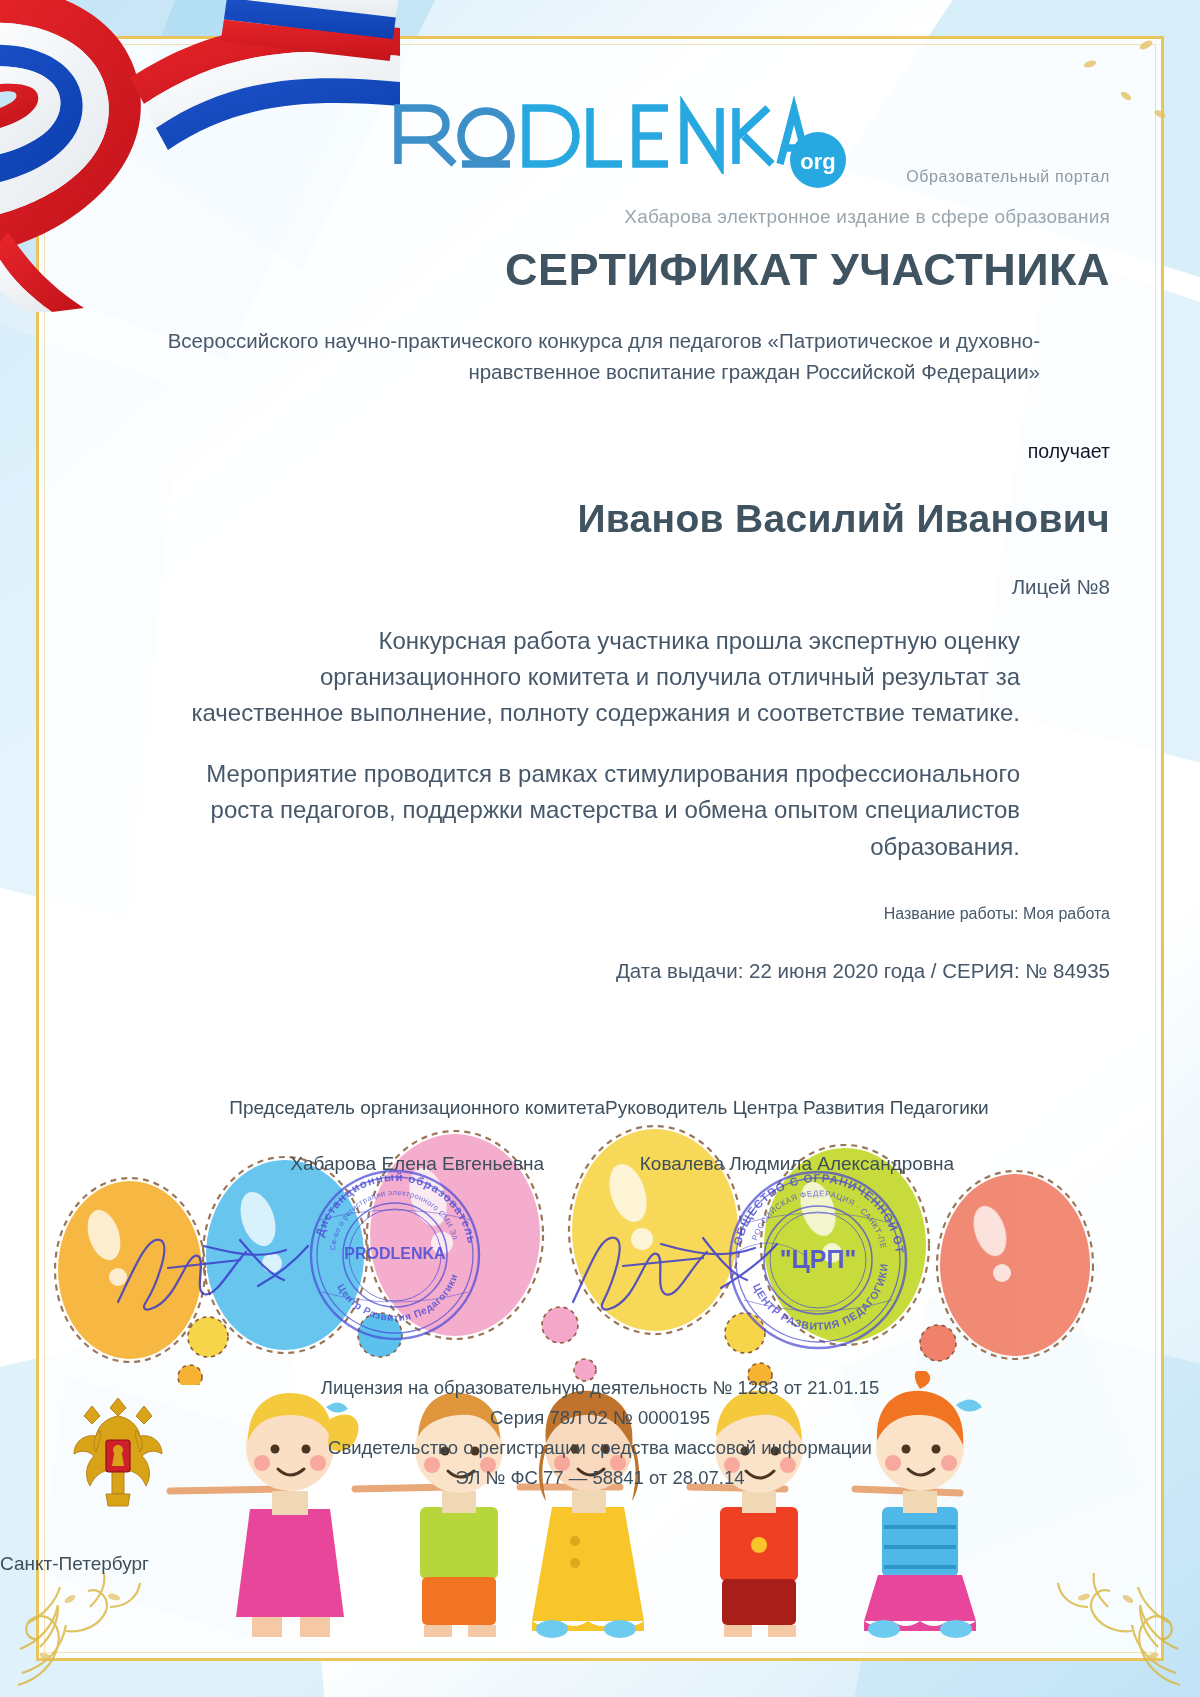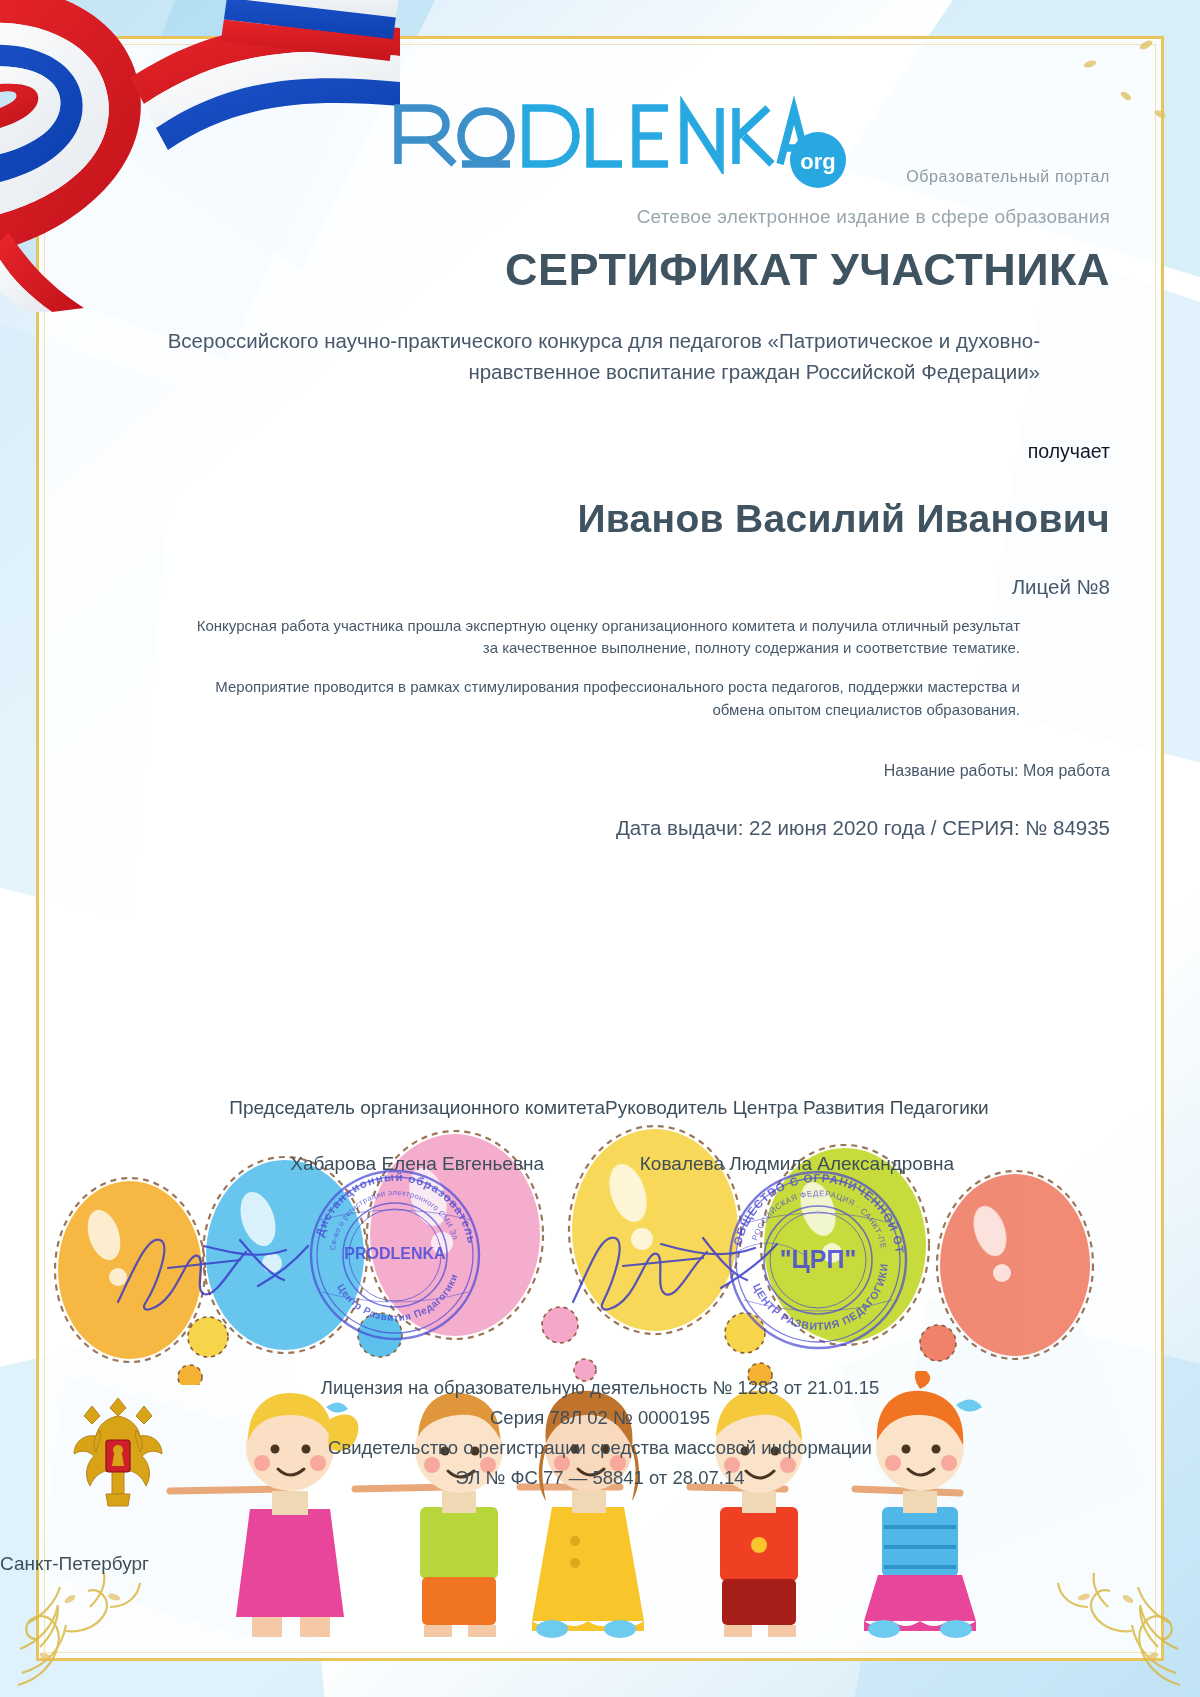--- a/index.html
+++ b/index.html
@@ -104,22 +104,22 @@
     font-size: 19.5px; color:#0f172a; margin-top: 52px;
   }
   .recipient {
     font-size: 39px; font-weight: 800; color:#3f5360;
     margin-top: 34px; letter-spacing:.3px;
   }
   .org {
     font-size: 20.5px; color:#47586a; margin-top: 34px;
   }
   .para {
-    font-size: 15px; line-height:1.52; color:#47586a;
-    margin: 16px auto 0; max-width: 840px;
+    font-size: 24px; line-height:1.52; color:#47586a;
+    margin: 24px auto 0; max-width: 840px;
   }
   .work-title {
     font-size: 16px; color:#47586a; margin-top: 40px;
   }
   .issue-line {
     font-size: 20.5px; color:#47586a; margin-top: 36px;
   }
 
   
   .sign-row {
@@ -309,21 +309,21 @@
           <path d="M390 68 L404 14 L418 68 M394 52 L414 52"></path>
         </g>
       </svg>
       <svg width="60" height="60" viewBox="0 0 60 60" style="position:absolute; right:262px; top:34px;">
         <circle cx="30" cy="30" r="28" fill="#27a8e0"></circle>
         <text x="30" y="39" text-anchor="middle" font-family="Liberation Sans, sans-serif" font-size="22" font-weight="700" fill="#ffffff">org</text>
       </svg>
       <div class="logo-sub">Образовательный портал</div>
     </div>
 
-    <div class="tagline">Сетевое электронное издание в сфере образования</div>
+    <div class="tagline">Хабарова электронное издание в сфере образования</div>
     <div class="cert-title">СЕРТИФИКАТ УЧАСТНИКА</div>
     <div class="competition">Всероссийского научно-практического конкурса для педагогов «Патриотическое и духовно-нравственное воспитание граждан Российской Федерации»</div>
     <div class="receives">получает</div>
     <div class="recipient">Иванов Василий Иванович</div>
     <div class="org">Лицей №8</div>
     <div class="para">Конкурсная работа участника прошла экспертную оценку организационного комитета и получила отличный результат за качественное выполнение, полноту содержания и соответствие тематике.</div>
     <div class="para">Мероприятие проводится в рамках стимулирования профессионального роста педагогов, поддержки мастерства и обмена опытом специалистов образования.</div>
     <div class="work-title">Название работы: Моя работа</div>
     <div class="issue-line">Дата выдачи: 22 июня 2020 года / СЕРИЯ: № 84935</div>
   </div>

